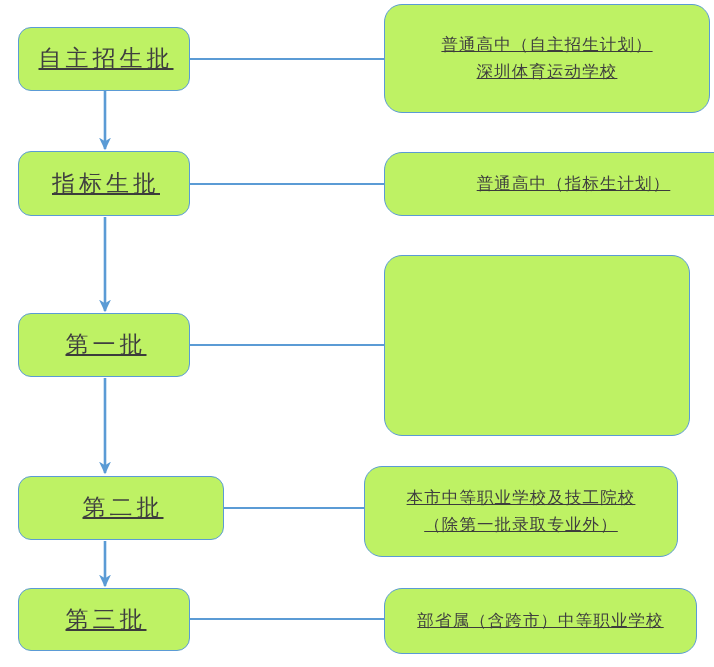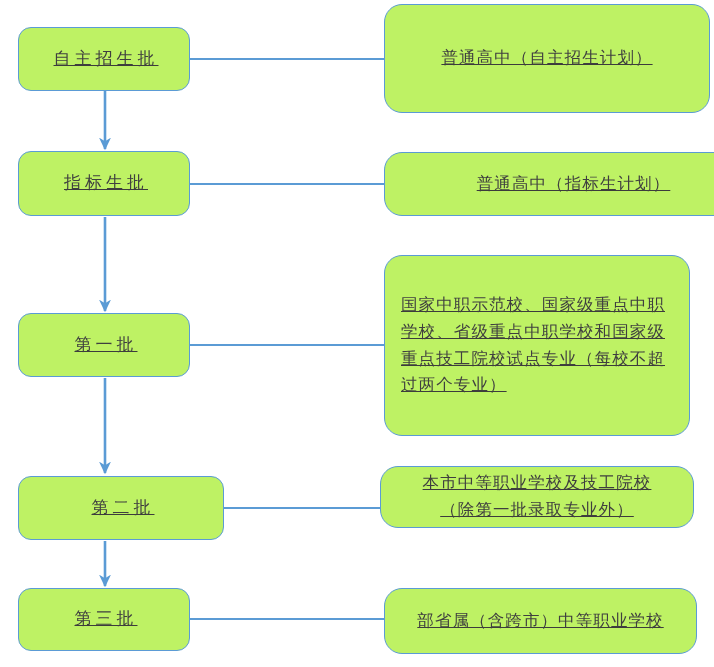--- a/index.html
+++ b/index.html
@@ -47,21 +47,21 @@
   .node.detail {
     border-radius: 18px;
   }
   .node-text {
     display: block;
     width: 100%;
     color: #3f3f3f;
   }
   
   .stage .node-text {
-    font-size: 17px;
+    font-size: 23px;
     letter-spacing: 4px;
     text-indent: 4px;
     line-height: 1.1;
   }
   
   .detail .node-text {
     font-size: 16.5px;
     letter-spacing: 1.1px;
     line-height: 1.62;
   }
@@ -122,36 +122,36 @@
     <span class="node-text">第二批</span>
   </div>
 
   <div class="node stage" style="left:18px; top:588px; width:172px; height:63px;">
     <span class="node-text">第三批</span>
   </div>
 
   <div class="node detail centered" style="left:384px; top:4px; width:326px; height:109px;">
     <span class="node-text">
       <span class="tline">普通高中（自主招生计划）</span>
+      <span class="tline">深圳体育运动学校</span>
     </span>
   </div>
 
   <div class="node detail centered" style="left:384px; top:152px; width:379px; height:64px;">
     <span class="node-text">
       <span class="tline">普通高中（指标生计划）</span>
     </span>
   </div>
 
   <div class="node detail justified" style="left:384px; top:255px; width:306px; height:181px;">
     <span class="node-text">
-      <span class="tline">国家中职示范校、国家级重点中职学校、省级重点中职学校和国家级重点技工院校试点专业（每校不超过两个专业）</span>
     </span>
   </div>
 
-  <div class="node detail centered" style="left:380px; top:466px; width:314px; height:62px;">
+  <div class="node detail centered" style="left:364px; top:466px; width:314px; height:91px;">
     <span class="node-text">
       <span class="tline">本市中等职业学校及技工院校</span>
       <span class="tline">（除第一批录取专业外）</span>
     </span>
   </div>
 
   <div class="node detail centered" style="left:384px; top:588px; width:313px; height:66px;">
     <span class="node-text">
       <span class="tline">部省属（含跨市）中等职业学校</span>
     </span>

